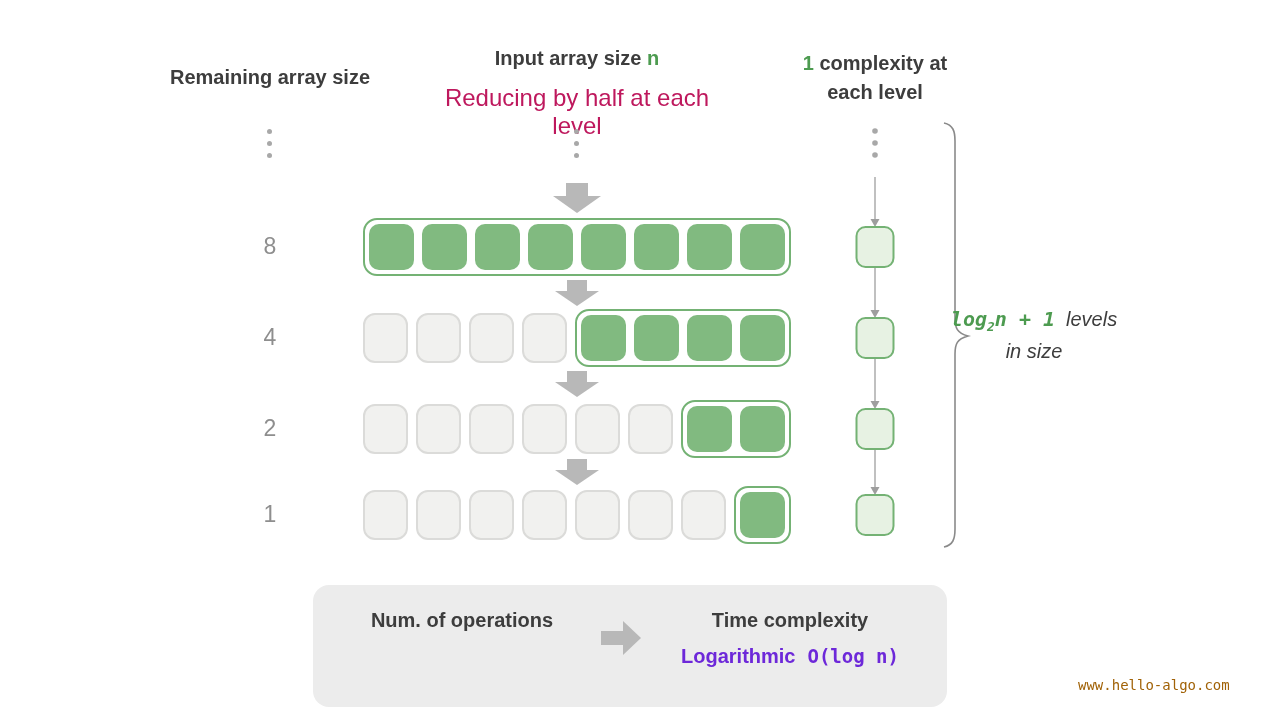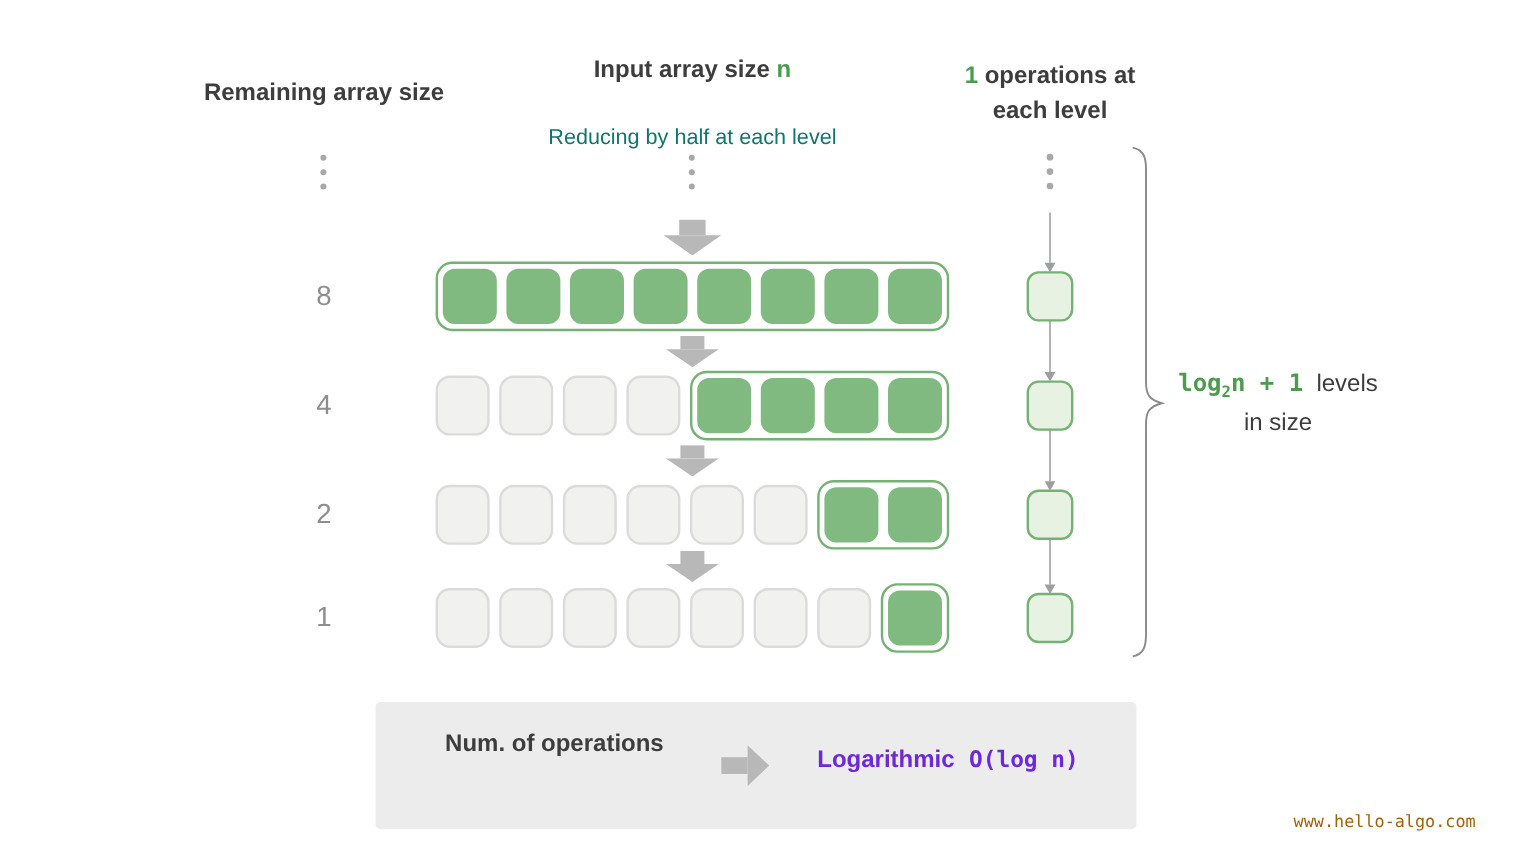--- a/index.html
+++ b/index.html
@@ -6,21 +6,21 @@
   body { background:#ffffff; }
   #canvas {
     position:relative; width:1280px; height:720px; background:#ffffff;
     font-family:"Liberation Sans", sans-serif; overflow:hidden;
   }
   .abs { position:absolute; }
   .center { text-align:center; }
 
   
   .h-bold { font-size:20px; font-weight:bold; color:#3d3d3d; }
-  .h-sub  { font-size:18px; color:#0f766e;margin-top:20px; }
+  .h-sub  { font-size:24px; color:#be185d; }
   .green-txt { color:#4d9b50; }
   .teal-txt  { color:#6d28d9; }
 
   
   .vdots { display:flex; flex-direction:column; align-items:center; gap:7px; }
   .vdots span { width:5px; height:5px; border-radius:50%; background:#a8a8a8; }
 
   
   .array-row { position:absolute; left:363px; display:flex; align-items:center; gap:8px; height:58px; }
   .cell-gray  { width:45px; height:50px; background:#f1f1ef; border:2px solid #dbdbd9; border-radius:12px; flex:0 0 auto; }
@@ -31,41 +31,41 @@
 
   
   .formula { font-family:"DejaVu Sans Mono", monospace; font-weight:bold; color:#4d9b50; }
   .formula sub { font-size:13px; }
 
   
   .levels-label { font-size:20px; color:#3d3d3d; }
   .levels-label .formula { font-size:20px; }
 
   
-  .summary-box { position:absolute; left:313px; top:585px; width:634px; height:106px; background:#ececec; border-radius:4px; }
+  .summary-box { position:absolute; left:313px; top:585px; width:634px; height:122px; background:#ececec; border-radius:16px; }
   .sum-col { position:absolute; text-align:center; }
   .sum-title { font-size:20px; font-weight:bold; color:#3d3d3d; }
   .sum-value { margin-top:13px; font-size:19px; }
   .big-o { font-family:"DejaVu Sans Mono", monospace; font-weight:bold; margin-left:12px; }
   .cx-word { font-size:20px; font-weight:bold; }
 
   .watermark { position:absolute; left:1078px; top:677px; font-family:"DejaVu Sans Mono", monospace; font-size:14px; color:#a16207; }
 </style>
 </head>
 <body>
 
 <div id="canvas">
 
   <div class="abs h-bold center" style="left:120px; top:66px; width:300px;">Remaining array size</div>
 
   <div class="abs h-bold center" style="left:427px; top:47px; width:300px;"><span>Input array size </span><span class="green-txt">n</span></div>
 
   <div class="abs h-sub center" style="left:427px; top:84px; width:300px;">Reducing by half at each level</div>
 
-  <div class="abs h-bold center" style="left:775px; top:52px; width:200px;"><span class="green-txt">1</span><span> operations at</span></div>
+  <div class="abs h-bold center" style="left:775px; top:52px; width:200px;"><span class="green-txt">1</span><span> complexity at</span></div>
 
   <div class="abs h-bold center" style="left:775px; top:81px; width:200px;">each level</div>
 
   <div class="abs vdots" style="left:267px; top:129px;">
       <span></span>
       <span></span>
       <span></span>
     </div>
   <div class="abs vdots" style="left:574px; top:129px;">
       <span></span>
@@ -170,37 +170,38 @@
       <rect x="1.5" y="198" width="37" height="40" rx="9"></rect>
       <rect x="1.5" y="289" width="37" height="40" rx="9"></rect>
       <rect x="1.5" y="375" width="37" height="40" rx="9"></rect>
     </g>
   </svg>
 
   <svg class="abs" style="left:938px; top:122px;" width="36" height="428" viewBox="0 0 36 428">
     <path d="M 6,1 C 15,3 17,9 17,19 L 17,196 C 17,206 19,211 30,214 C 19,217 17,222 17,232 L 17,407 C 17,417 15,423 6,425" fill="none" stroke="#8a8a8a" stroke-width="1.6"></path>
   </svg>
 
-  <div class="abs center levels-label" style="left:955px; top:307px; width:220px;">
+  <div class="abs center levels-label" style="left:924px; top:307px; width:220px;font-style:italic;">
     <div><span class="formula"><span>log</span><sub>2</sub><span>n + 1</span></span><span style="margin-left:11px;">levels</span></div>
     <div style="margin-top:6px;">in size</div>
   </div>
 
   <div class="summary-box">
     <div class="sum-col" style="left:19px; top:24px; width:260px;">
       <div class="sum-title">Num. of operations</div>
     </div>
 
     <div class="abs" style="left:288px; top:36px;">
       <svg width="40" height="34" viewBox="0 0 40 34">
         <rect x="0" y="10" width="22" height="14" fill="#b8b8b8"></rect>
         <polygon points="22,0 22,34 40,17" fill="#b8b8b8"></polygon>
       </svg>
     </div>
 
     <div class="sum-col" style="left:347px; top:24px; width:260px;">
+      <div class="sum-title">Time complexity</div>
       <div class="sum-value teal-txt"><span class="cx-word">Logarithmic</span><span class="big-o" style="font-size:19px;">O(log n)</span></div>
     </div>
   </div>
 
   <div class="watermark">www.hello-algo.com</div>
 
 </div>
 
 </body></html>

